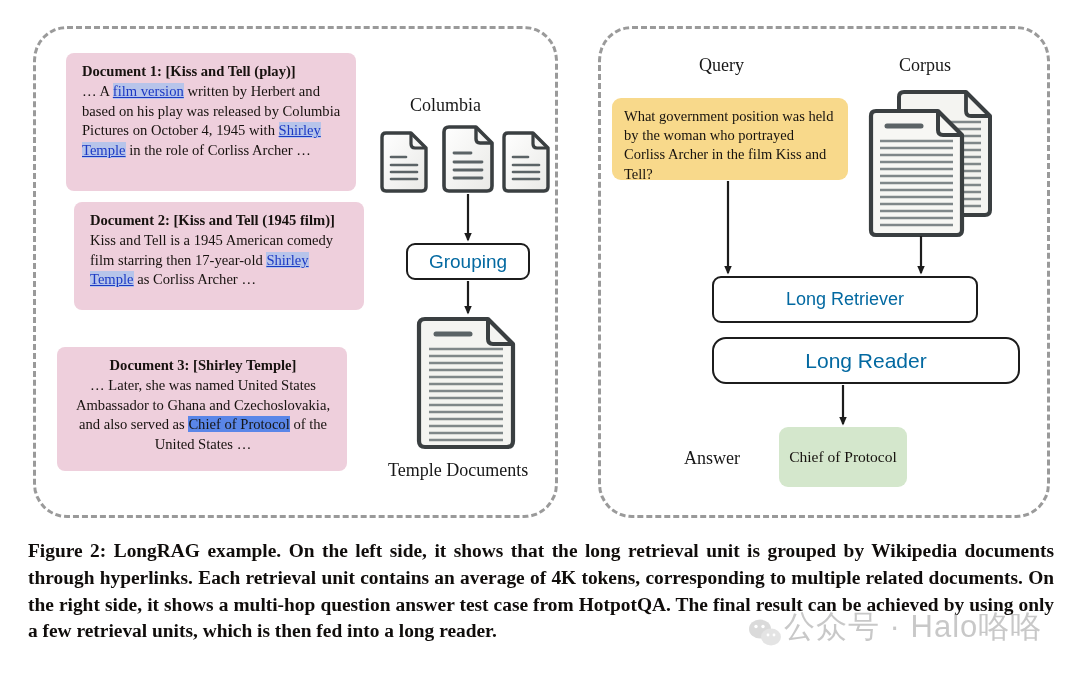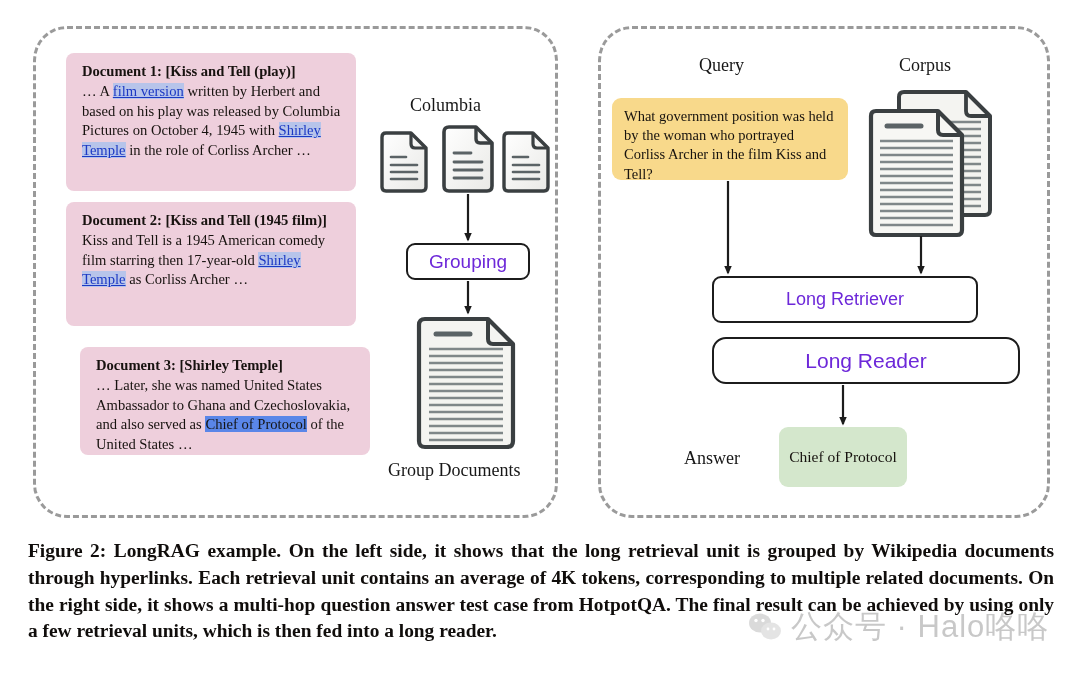--- a/index.html
+++ b/index.html
@@ -29,22 +29,22 @@
     position:absolute;
     background:#eecfdc;
     border-radius:8px;
     box-sizing:border-box;
     padding:9px 14px 9px 16px;
     font-size:14.6px;
     line-height:1.33;
     color:#17120f;
   }
   #doc-card-1{ left:66px; top:53px; width:290px; height:138px; }
-  #doc-card-2{ left:66px; top:202px; width:290px; height:124px; }
-  #doc-card-3{ left:80px; top:347px; width:290px; height:108px; }
+  #doc-card-2{ left:74px; top:202px; width:290px; height:108px; }
+  #doc-card-3{ left:57px; top:347px; width:290px; height:124px;text-align:center; }
 
   .doc-title{ font-weight:bold; display:block; margin-bottom:1px;}
   .hl-link{
     color:#1c39c4;
     background:#b7c4ea;
     text-decoration:underline;
   }
   .hl-sel{
     background:#5a86e8;
     color:#141414;
@@ -73,21 +73,21 @@
 
   
   .proc-box{
     position:absolute;
     background:#ffffff;
     border:2px solid #1c1c1c;
     border-radius:9px;
     box-sizing:border-box;
     display:flex;align-items:center;justify-content:center;
     font-family:"Liberation Sans", sans-serif;
-    color:#6d28d9;
+    color:#0369a1;
   }
   #grouping-box{ left:406px; top:243px; width:124px; height:37px; font-size:19px;}
   #long-retriever-box{ left:712px; top:276px; width:266px; height:47px; font-size:18px;}
   #long-reader-box{ left:712px; top:337px; width:308px; height:47px; font-size:21px;border-radius:14px;}
 
   
   #query-box{
     position:absolute;left:612px;top:98px;width:236px;height:82px;
     background:#f8d98b;border-radius:9px;box-sizing:border-box;
     padding:9px 11px 0 12px;
@@ -110,21 +110,21 @@
     font-size:19.4px;line-height:1.38;
     color:#100d0b;
     text-align:justify;
     font-family:"Liberation Serif", serif;
     font-weight:bold;
   }
 
   
   #watermark{
     position:absolute;left:748px;top:606px;
-    display:flex;align-items:center;gap:9px;
+    display:flex;align-items:flex-end;gap:2px;
     opacity:.55;pointer-events:none;
   }
   #watermark .wm-text{
     font-family:"Liberation Sans", sans-serif;
     font-size:31px;color:#9c9c9c;white-space:nowrap;letter-spacing:1px;
   }
 </style>
 </head>
 <body>
 
@@ -139,21 +139,21 @@
 
   <div class="doc-card" id="doc-card-2">
     <span class="doc-title">Document 2: [Kiss and Tell (1945 film)]</span><span>Kiss and Tell is a 1945 American comedy film starring then 17-year-old </span><span class="hl-link">Shirley Temple</span><span> as Corliss Archer …</span>
   </div>
 
   <div class="doc-card" id="doc-card-3">
     <span class="doc-title">Document 3: [Shirley Temple]</span><span>… Later, she was named United States Ambassador to Ghana and Czechoslovakia, and also served as </span><span class="hl-sel">Chief of Protocol</span><span> of the United States …</span>
   </div>
 
   <div class="cap" id="label-documents">Columbia</div>
-  <div class="cap" id="label-group-documents">Group Documents</div>
+  <div class="cap" id="label-group-documents">Temple Documents</div>
 
   <div class="docicon" id="docicon-a">
     <svg width="52" height="64" viewBox="0 0 52 64">
       <defs>
         <linearGradient id="gdoc" x1="0" y1="0" x2="1" y2="1">
           <stop offset="0%" stop-color="#ffffff"></stop>
             <stop offset="100%" stop-color="#e9e9e6"></stop>
         </linearGradient>
       </defs>
       <path d="M4 7 Q4 3 8 3 H33 L48 18 V57 Q48 61 44 61 H8 Q4 61 4 57 Z" fill="url(#gdoc)" stroke="#3a3f41" stroke-width="3.4" stroke-linejoin="round"></path>

